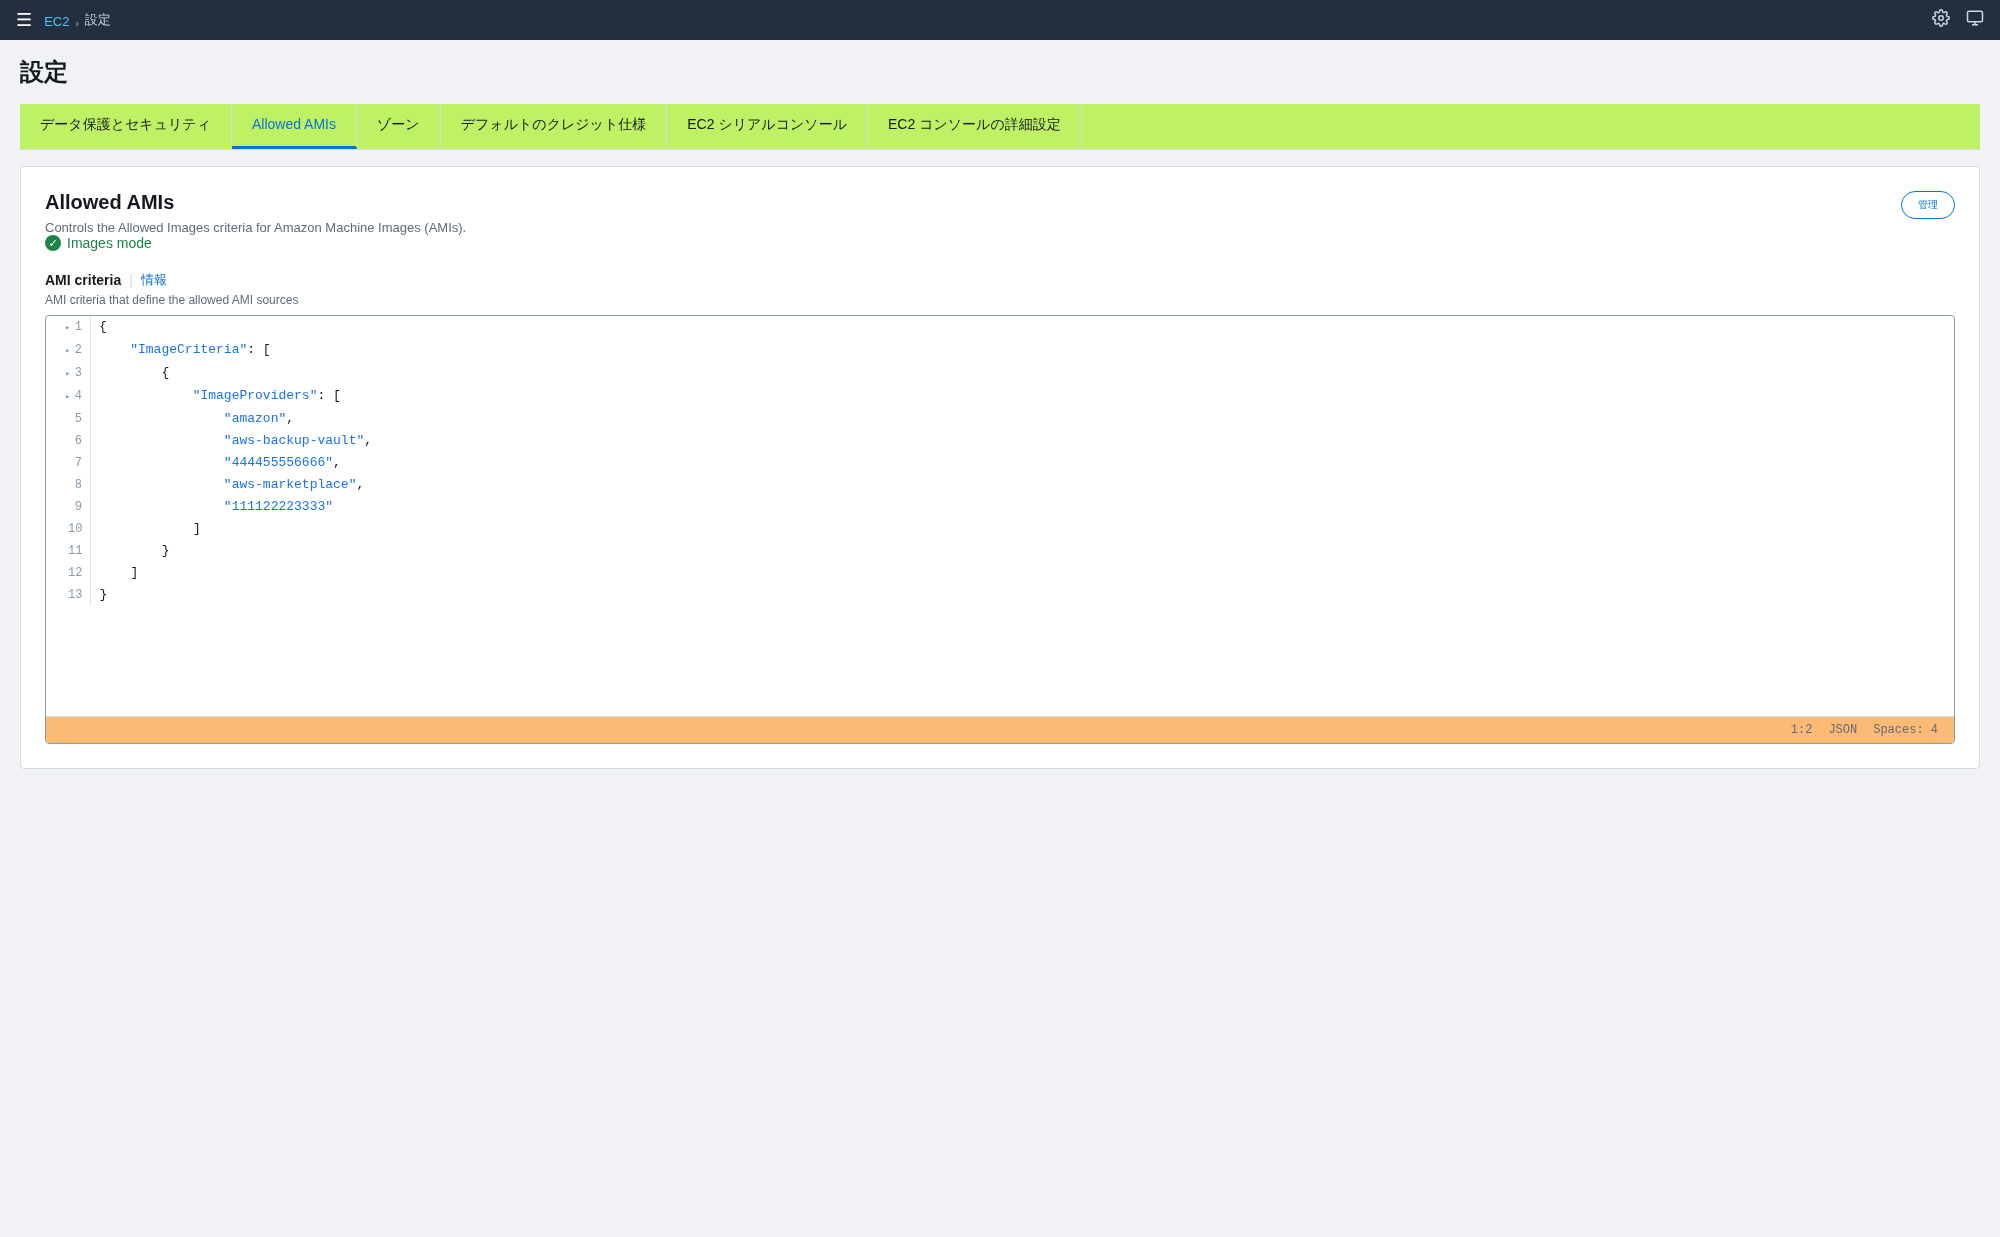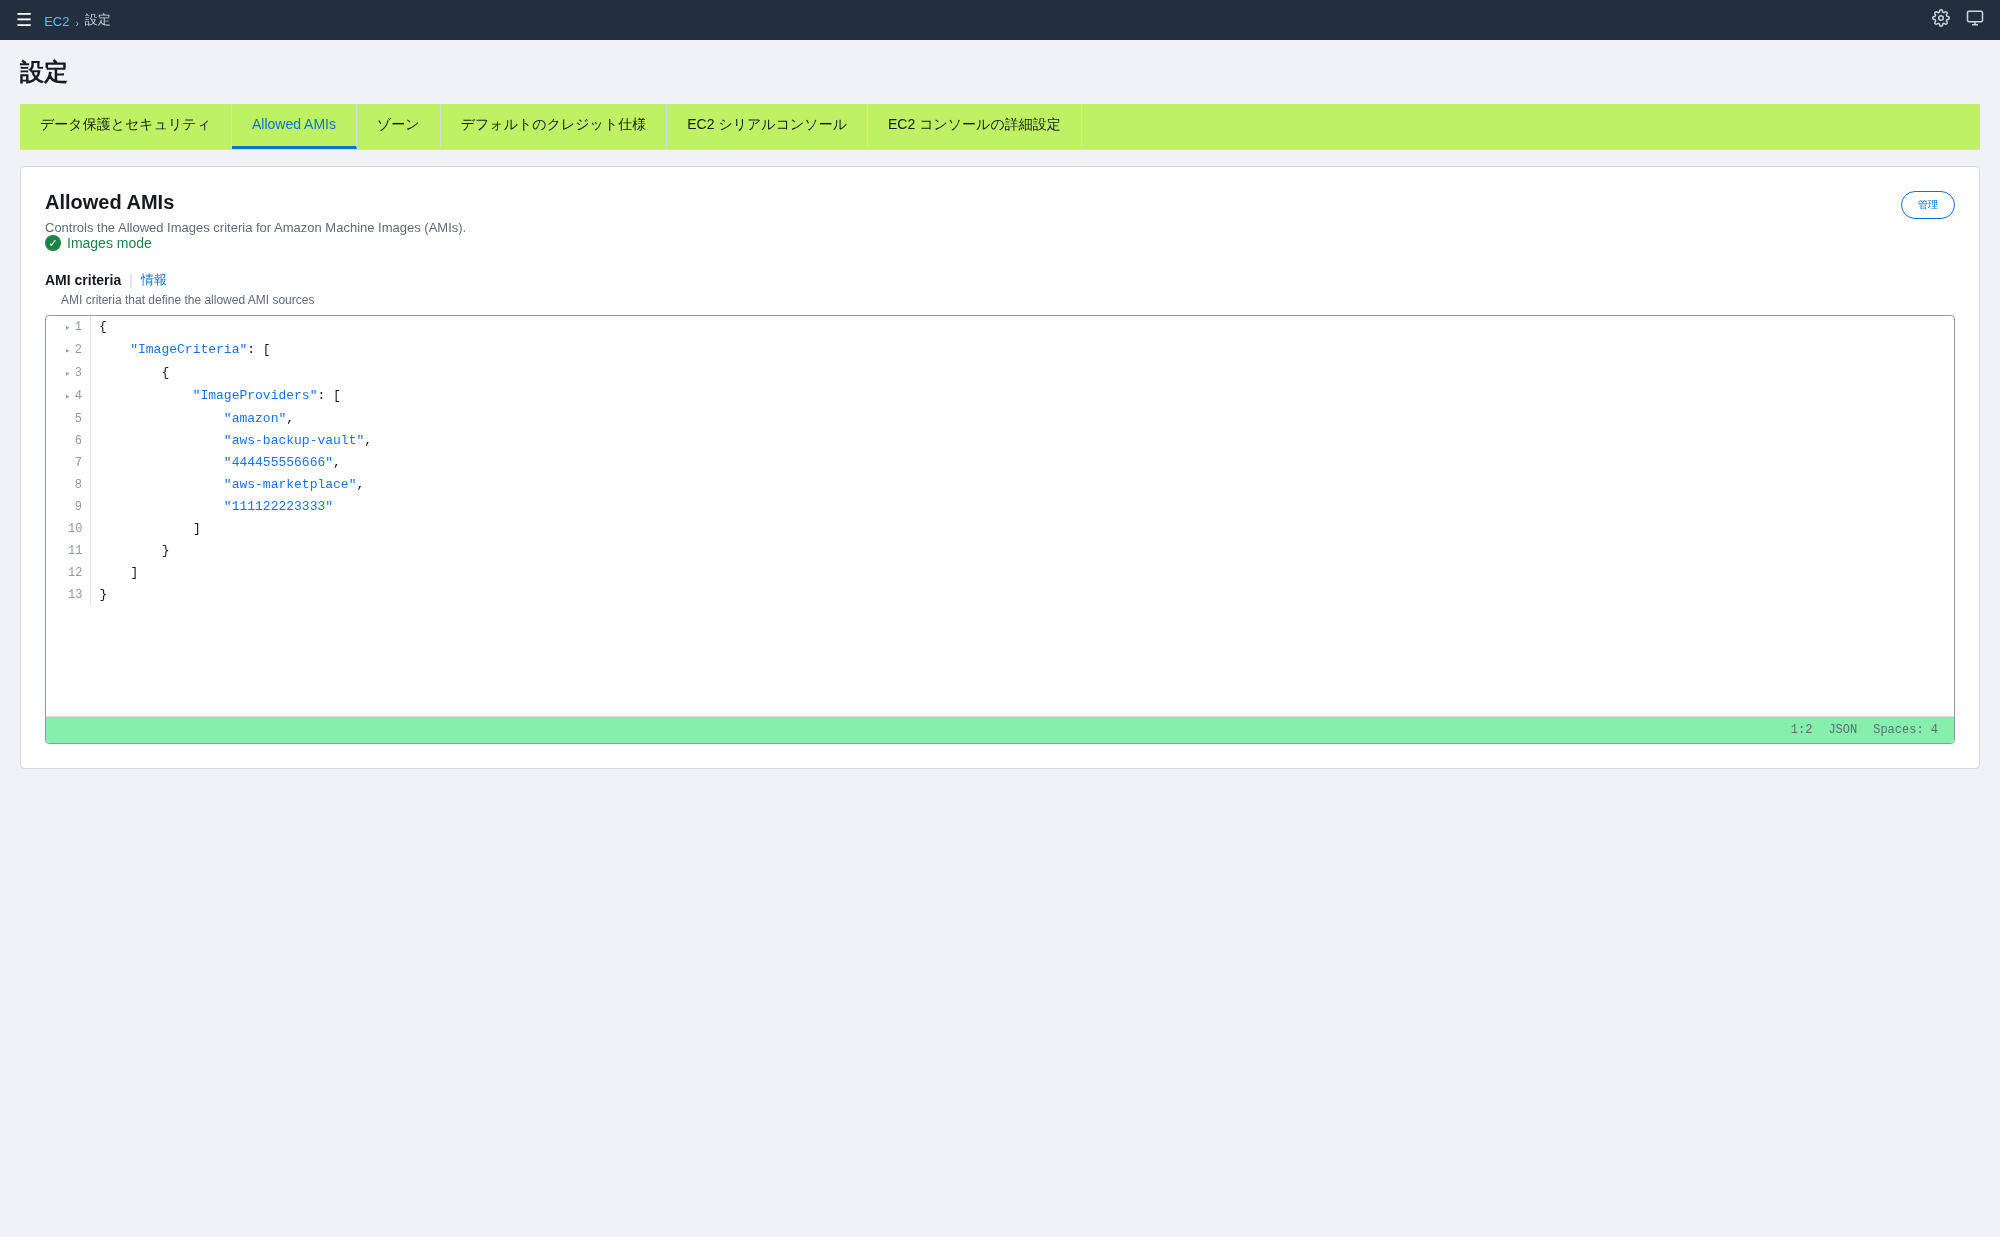--- a/index.html
+++ b/index.html
@@ -173,21 +173,20 @@
     .criteria-info-link {
       color: #0972d3;
       font-size: 13px;
       text-decoration: none;
       cursor: pointer;
     }
     .criteria-description {
       font-size: 12px;
       color: #5f6b7a;
       margin-bottom: 8px;
-      margin-left: 16px;
     }
     .code-editor {
       border: 1px solid #8a9ba8;
       border-radius: 4px;
       font-family: "Courier New", Courier, monospace;
       font-size: 13px;
       overflow: auto;
       background: #fff;
     }
     .code-editor-body {
@@ -232,21 +231,21 @@
     }
     .code-footer {
       border-top: 1px solid #d5dbde;
       padding: 6px 16px;
       display: flex;
       justify-content: flex-end;
       align-items: center;
       gap: 16px;
       font-size: 12px;
       color: #5f6b7a;
-      background: #86efac;
+      background: #fdba74;
     }
   </style>
 </head>
 <body>
 
 <div class="top-nav">
   <div class="top-nav-left">
     <span class="hamburger">☰</span>
     <div class="breadcrumb">
       <span class="breadcrumb-ec2">EC2</span>

